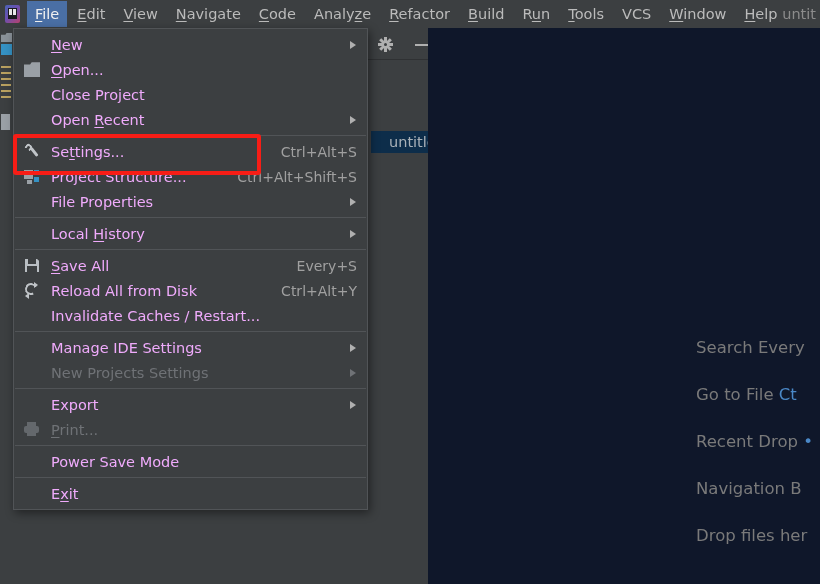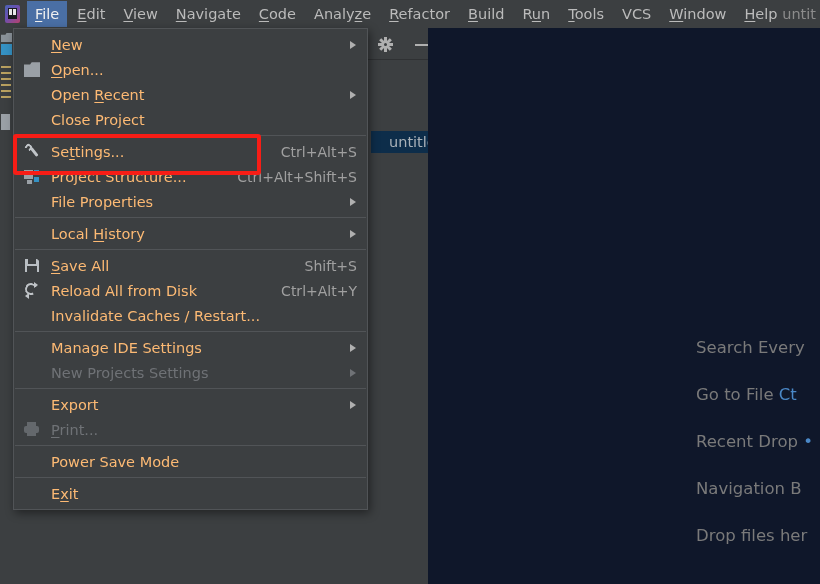--- a/index.html
+++ b/index.html
@@ -100,21 +100,21 @@
     box-shadow:2px 3px 9px rgba(0,0,0,.45);
   }
   .row{
     position:relative;height:25px;display:flex;align-items:center;
     box-sizing:border-box;
   }
   .row .ico{
     position:absolute;left:10px;top:4px;width:16px;height:16px;
   }
   .row .lbl{
-    margin-left:37px;font-size:14.5px;color:#fdba74;white-space:nowrap;
+    margin-left:37px;font-size:14.5px;color:#f0abfc;white-space:nowrap;
     line-height:16px;
   }
   .row .lbl u{text-decoration:underline;text-underline-offset:2px;}
   .row.dim .lbl{color:#6f7276;}
   .row .keys{
     position:absolute;right:10px;font-size:14px;color:#a0a0a0;white-space:nowrap;
   }
   .row .arrow{
     position:absolute;right:11px;top:9px;width:0;height:0;
     border-left:6px solid #b0b0b0;
@@ -231,25 +231,25 @@
   <div class="dropdown" id="file-dropdown">
       <div class="row">
         <div class="lbl"><u>N</u>ew</div>
         <div class="arrow"></div>
       </div>
       <div class="row">
         <div class="ico ic-folder"></div>
         <div class="lbl"><u>O</u>pen...</div>
       </div>
       <div class="row">
+        <div class="lbl">Close Project</div>
+      </div>
+      <div class="row">
         <div class="lbl">Open <u>R</u>ecent</div>
         <div class="arrow"></div>
-      </div>
-      <div class="row">
-        <div class="lbl">Close Project</div>
       </div>
       <div class="sep"></div>
       <div class="row">
         <div class="ico ic-wrench">
           <div class="w1"></div>
           <div class="w2"></div>
         </div>
         <div class="lbl">Se<u>t</u>tings...</div>
         <div class="keys">Ctrl+Alt+S</div>
       </div>
@@ -273,21 +273,21 @@
         <div class="arrow"></div>
       </div>
       <div class="sep"></div>
       <div class="row">
         <div class="ico ic-save">
           <div class="v1"></div>
           <div class="v2"></div>
           <div class="v3"></div>
         </div>
         <div class="lbl"><u>S</u>ave All</div>
-        <div class="keys">Shift+S</div>
+        <div class="keys">Every+S</div>
       </div>
       <div class="row">
         <div class="ico ic-reload">
           <div class="r1"></div>
           <div class="r2"></div>
           <div class="r3"></div>
         </div>
         <div class="lbl">Reload All from Disk</div>
         <div class="keys">Ctrl+Alt+Y</div>
       </div>

